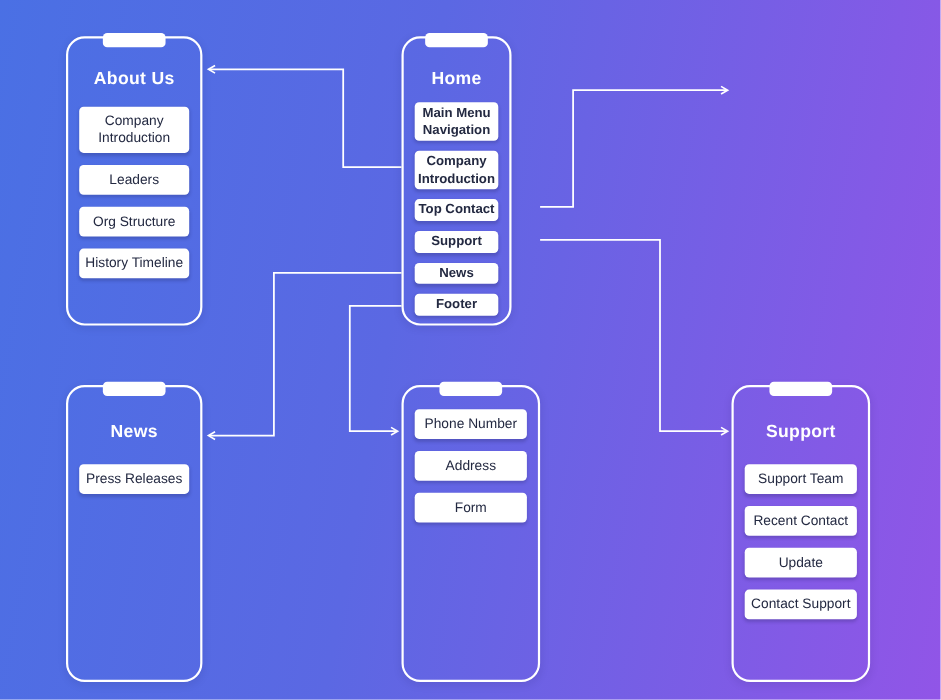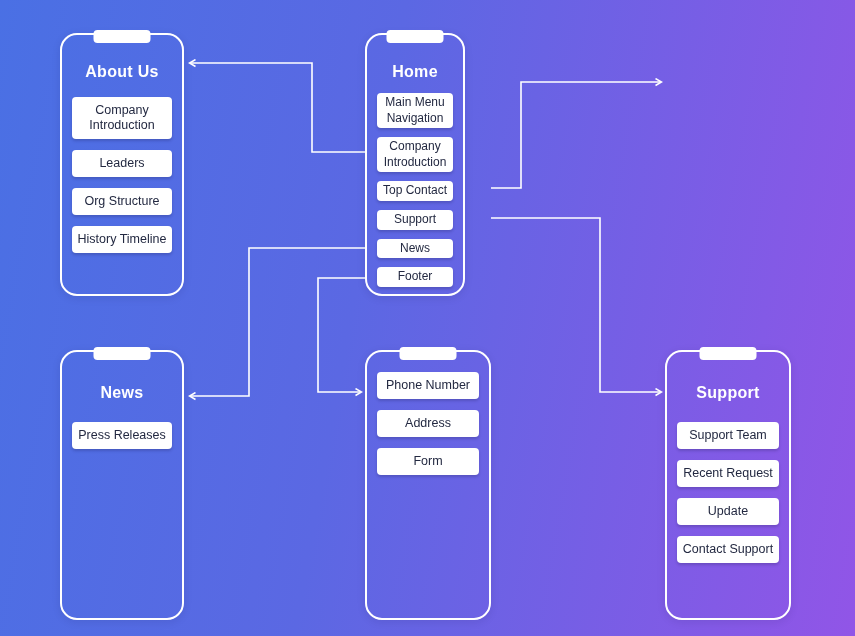--- a/index.html
+++ b/index.html
@@ -43,21 +43,21 @@
     background:var(--card-bg);
     color:var(--card-text);
     border-radius:4px;
     padding:6px 3px;
     text-align:center;
     font-size:12.5px; line-height:1.2;
     box-shadow:0 2px 3px rgba(25,25,70,0.22);
   }
   .phone.bottom .ptitle{margin-top:32px;}
   .phone.bottom .items{margin-top:20px;}
-  .phone.compact .items{gap:9px; margin-top:12px;}
+  .phone.compact .items{gap:9px; margin-top:12px;font-weight:bold;}
   .phone.compact .item{padding:2px 2px; font-size:12px; line-height:1.3;}
 </style>
 </head>
 <body>
 
 <div class="stage">
 
   <svg class="connectors" id="connector-layer">
     <defs>
       <marker id="arrow" markerWidth="9" markerHeight="9" refX="6.5" refY="4.5" orient="auto" markerUnits="userSpaceOnUse">
@@ -111,19 +111,19 @@
       <div class="item">Address</div>
       <div class="item">Form</div>
     </div>
   </div>
 
   <div class="phone bottom" style="left:665px; top:350px; width:126px; height:270px;">
     <div class="notch"></div>
     <div class="ptitle">Support</div>
     <div class="items">
       <div class="item">Support Team</div>
-      <div class="item">Recent Request</div>
+      <div class="item">Recent Contact</div>
       <div class="item">Update</div>
       <div class="item">Contact Support</div>
     </div>
   </div>
 
 </div>
 
 </body></html>

